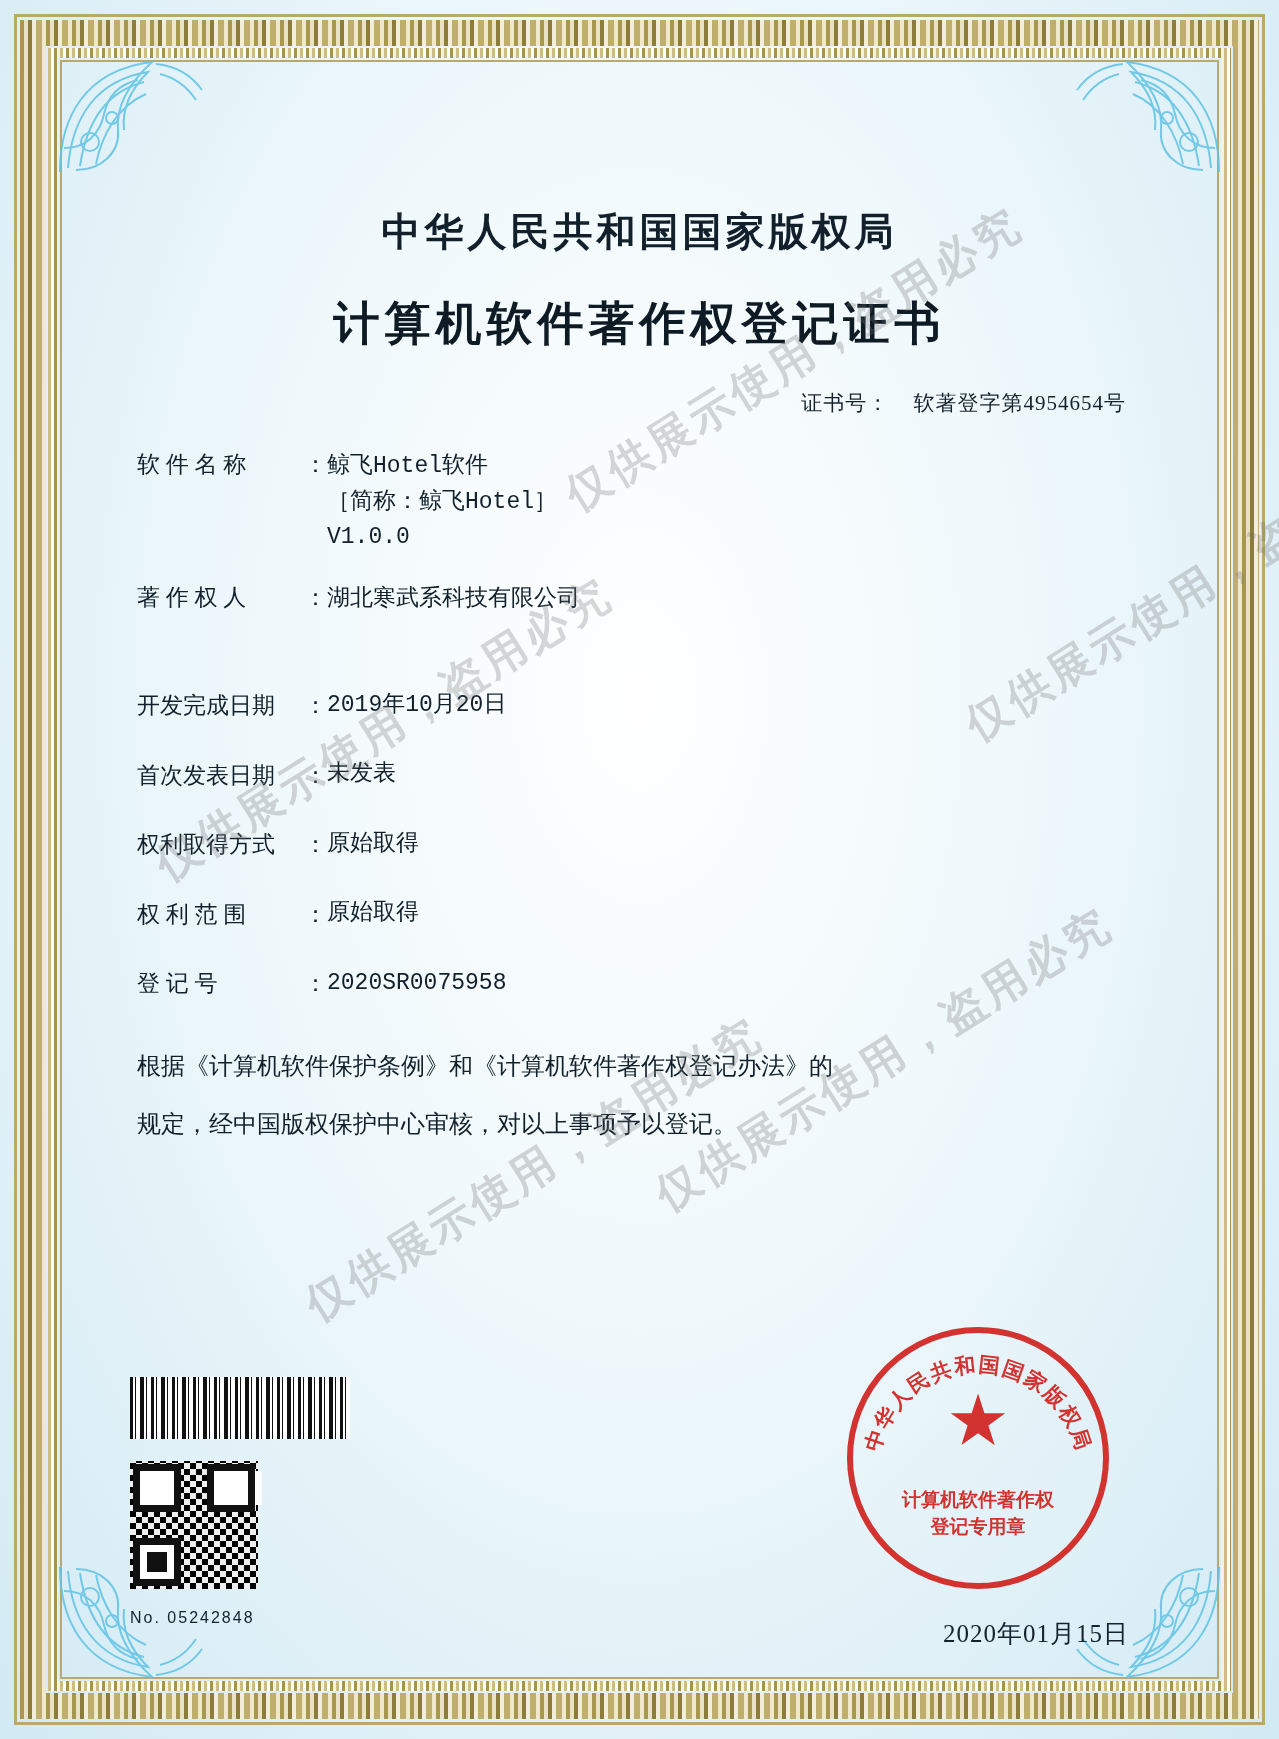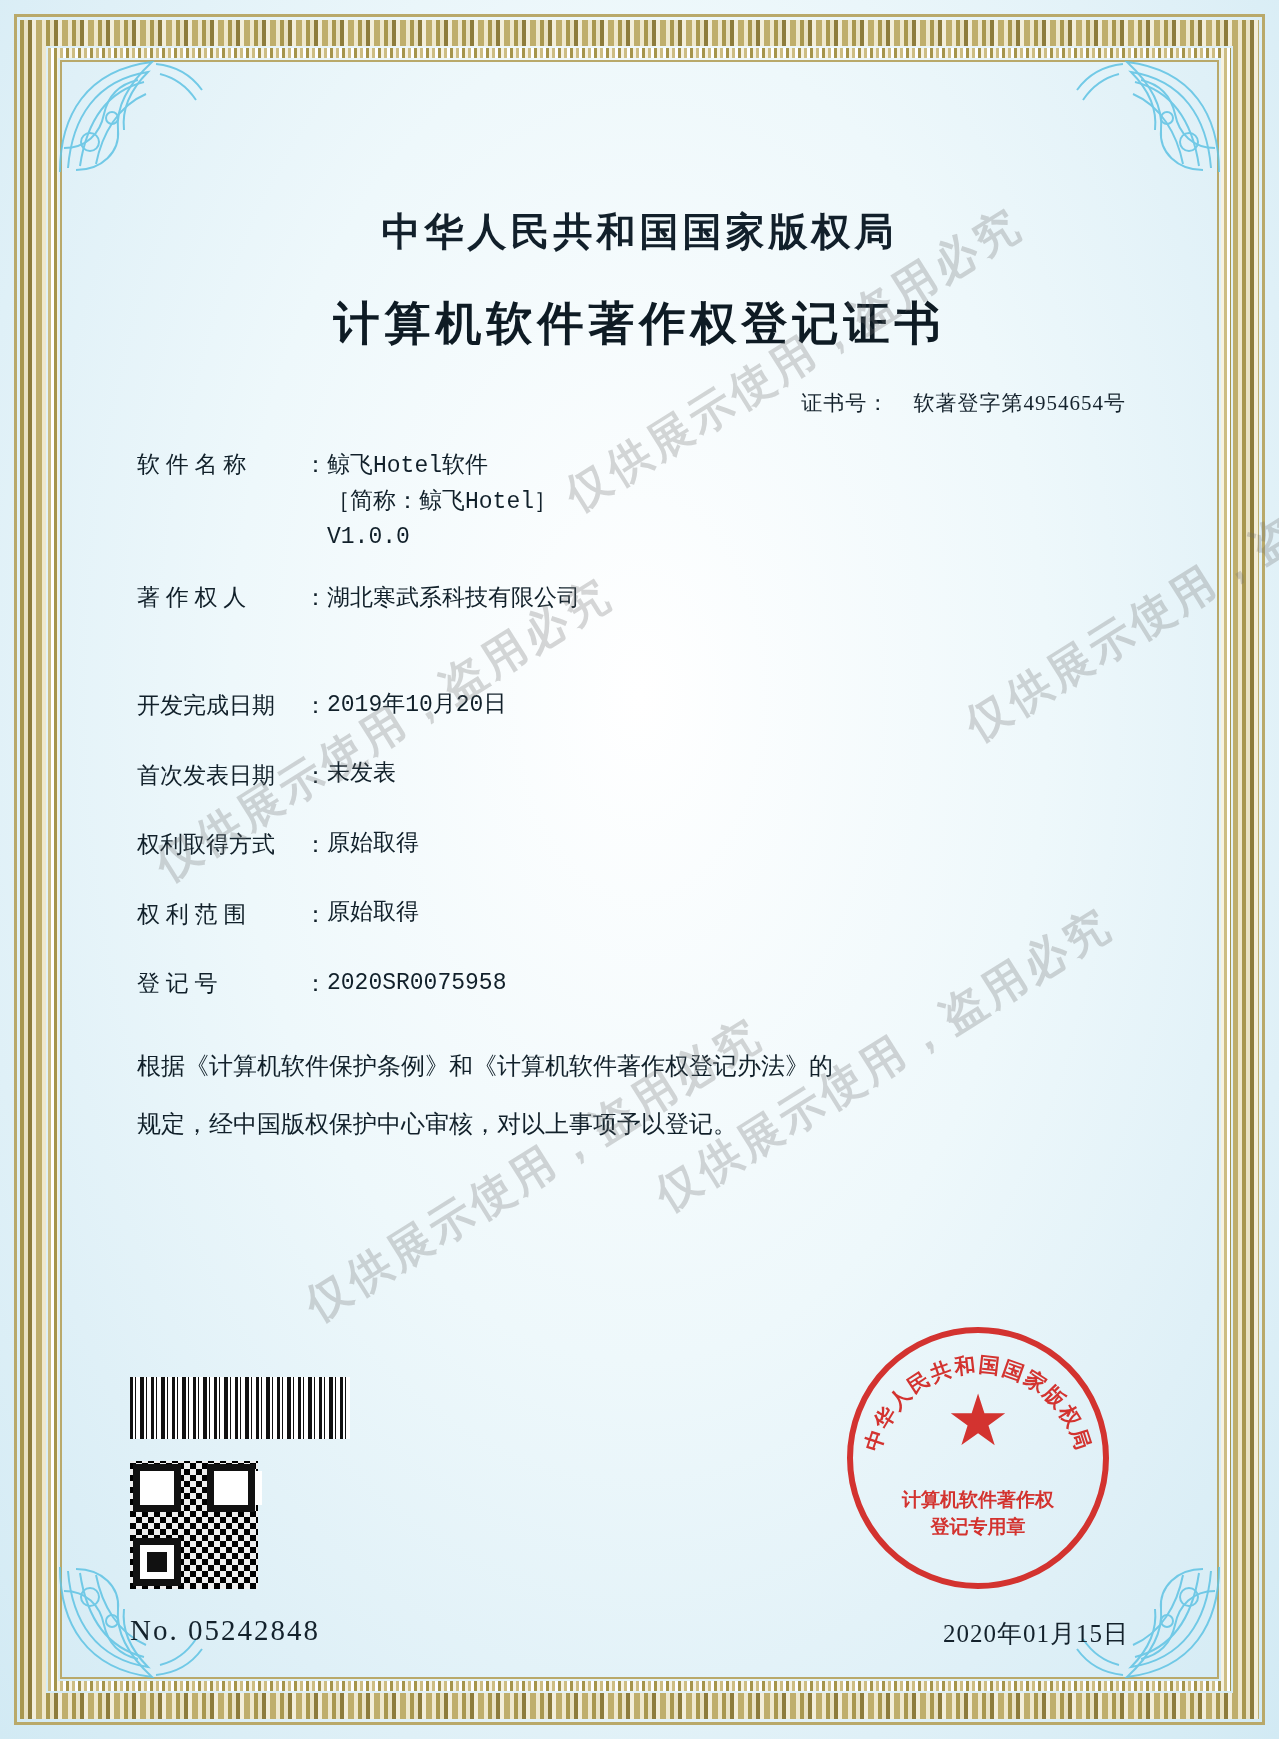--- a/index.html
+++ b/index.html
@@ -144,23 +144,23 @@
   .qr:before{left:3px;top:3px;box-shadow:88px 0 0 -7px #fff;}
   .qr:after{right:3px;top:3px;}
   .qr-b{
     position:absolute;left:3px;bottom:3px;width:34px;height:34px;
     border:7px solid #111;background:#fff;
   }
   .qr-b:after{content:"";position:absolute;left:7px;top:7px;width:20px;height:20px;background:#111;}
   .qr:before{}
 
   .serial{
-    position:absolute;left:130px;bottom:92px;
-    font-size:29px;color:#14222c;letter-spacing:2px;
-    font-family:Liberation Serif, serif;
+    position:absolute;left:130px;bottom:112px;
+    font-size:16px;color:#14222c;letter-spacing:2px;
+    font-family:Liberation Sans, sans-serif;
   }
   .date-issued{
     position:absolute;right:150px;bottom:89px;
     font-size:25px;color:#14222c;letter-spacing:1px;
   }
 
   
   .seal{
     position:absolute;right:170px;bottom:150px;
     width:250px;height:250px;border-radius:50%;

